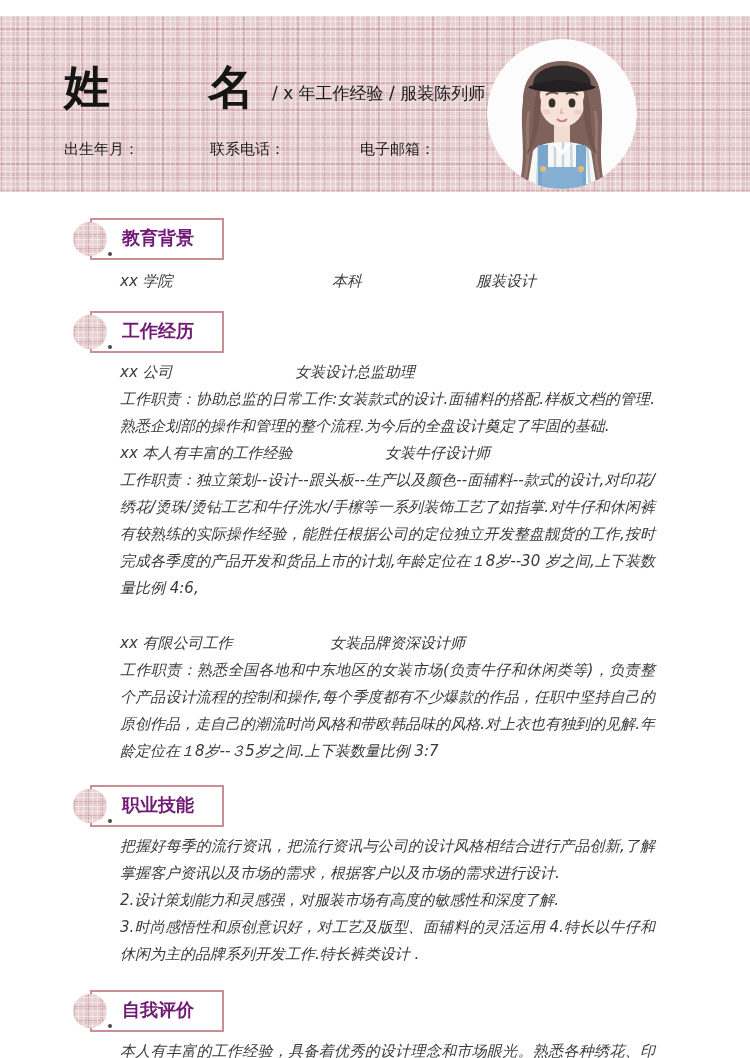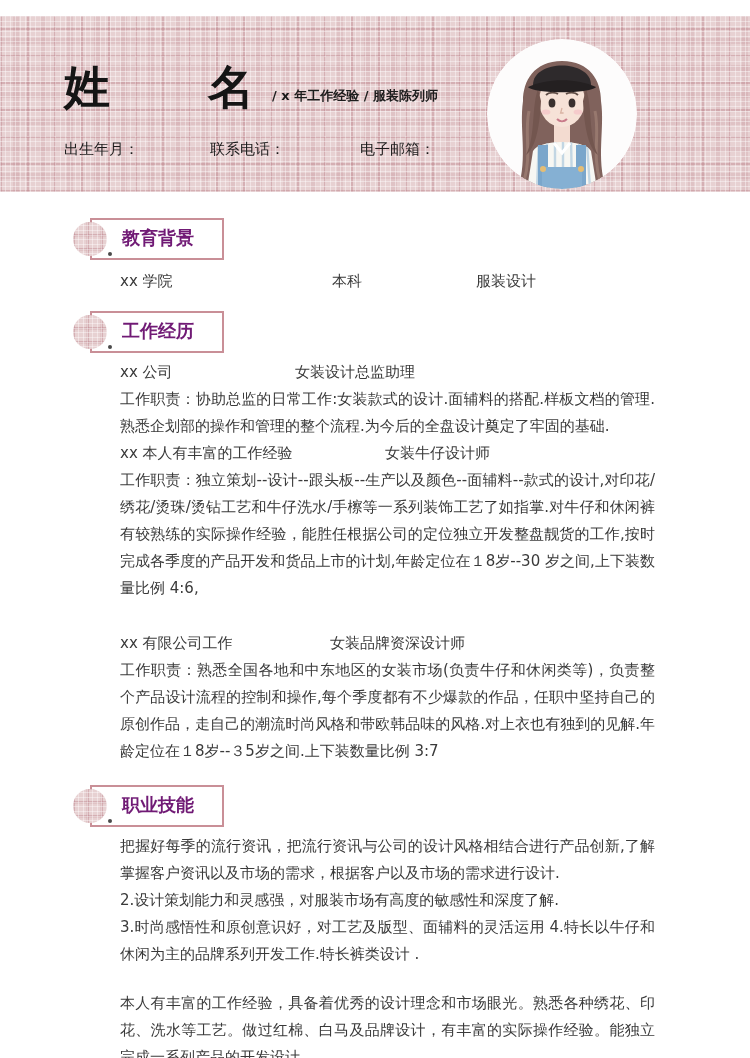--- a/index.html
+++ b/index.html
@@ -15,21 +15,21 @@
     background-image:
       repeating-linear-gradient(90deg, rgba(255,255,255,.40) 0 1px, rgba(255,255,255,0) 1px 5px),
       repeating-linear-gradient(0deg,  rgba(255,255,255,.40) 0 1px, rgba(255,255,255,0) 1px 5px),
       repeating-linear-gradient(90deg, rgba(183,121,130,.38) 0 2px, transparent 2px 13px, rgba(183,121,130,.16) 13px 19px, transparent 19px 27px),
       repeating-linear-gradient(0deg,  rgba(183,121,130,.38) 0 2px, transparent 2px 13px, rgba(183,121,130,.16) 13px 19px, transparent 19px 27px);
   }
   
   .header { position:relative; width:750px; height:176px; }
   .name-line { position:absolute; left:64px; top:48px; display:flex; align-items:flex-end; }
   .name { font-size:46px; font-weight:bold; color:#151515; letter-spacing:2px; line-height:1; }
-  .subtitle { font-size:13px; font-weight:bold; color:#1c1c1c; margin-left:16px; padding-bottom:5px; white-space:nowrap; }
+  .subtitle { font-size:17px; font-weight:normal; color:#1c1c1c; margin-left:16px; padding-bottom:5px; white-space:nowrap; }
   .fields { position:absolute; left:64px; top:124px; display:flex; }
   .field { font-size:15px; font-weight:normal; color:#1c1c1c; white-space:nowrap; }
   .field.f0 { width:146px; }
   .field.f1 { width:150px; }
   .avatar-wrap { position:absolute; left:487px; top:23px; width:150px; height:150px; border-radius:50%; overflow:hidden; }
   
   .section-head { position:relative; width:fit-content; margin-left:90px; }
   .section-box {
     border:2px solid #c98f97; background:#ffffff;
     padding:6px 28px 8px 30px; font-size:18px; font-weight:bold; color:#701a75;
@@ -38,21 +38,21 @@
   .section-badge {
     position:absolute; left:-17px; top:50%; transform:translateY(-50%);
     width:34px; height:34px; border-radius:50%;
     background-size:14px 14px;
   }
   .section-badge::after {
     content:""; position:absolute; right:-5px; bottom:0px;
     width:4px; height:4px; border-radius:50%; background:#4a4a4a;
   }
   
-  .content { margin:6px 95px 0 120px; font-size:15px; line-height:27px; color:#3a3a3a; }
+  .content { margin:6px 95px 0 120px; font-size:15px; line-height:27px; color:#3a3a3a;font-style:italic; }
   .edu-row { display:grid; grid-template-columns:212px 144px auto; margin-top:8px; }
   .work-row { display:grid; }
   .e0 .work-row { grid-template-columns:175px auto; }
   .e1 .work-row { grid-template-columns:265px auto; }
   .e2 .work-row { grid-template-columns:210px auto; margin-top:28px; }
   .duty { text-align:justify; }
   .skill-item { text-align:justify; }
   .eval-text { text-align:justify; }
   .sec-edu   { margin-top:26px; }
   .sec-work  { margin-top:16px; }
@@ -185,18 +185,22 @@
       <div class="section-box">职业技能</div>
     </div>
     <div class="content">
       <p class="skill-item">把握好每季的流行资讯，把流行资讯与公司的设计风格相结合进行产品创新,了解掌握客户资讯以及市场的需求，根据客户以及市场的需求进行设计.</p>
       <p class="skill-item">2.设计策划能力和灵感强，对服装市场有高度的敏感性和深度了解.</p>
       <p class="skill-item">3.时尚感悟性和原创意识好，对工艺及版型、面辅料的灵活运用 4.特长以牛仔和休闲为主的品牌系列开发工作.特长裤类设计 .</p>
     </div>
   </div>
 
   <div class="sec-eval">
+    <div class="section-head">
+      <span class="section-badge plaid"></span>
+      <div class="section-box">自我评价</div>
+    </div>
     <div class="content">
       <p class="eval-text">本人有丰富的工作经验，具备着优秀的设计理念和市场眼光。熟悉各种绣花、印花、洗水等工艺。做过红棉、白马及品牌设计，有丰富的实际操作经验。能独立完成一系列产品的开发设计。</p>
     </div>
   </div>
 
 </div>
 
 </body></html>

